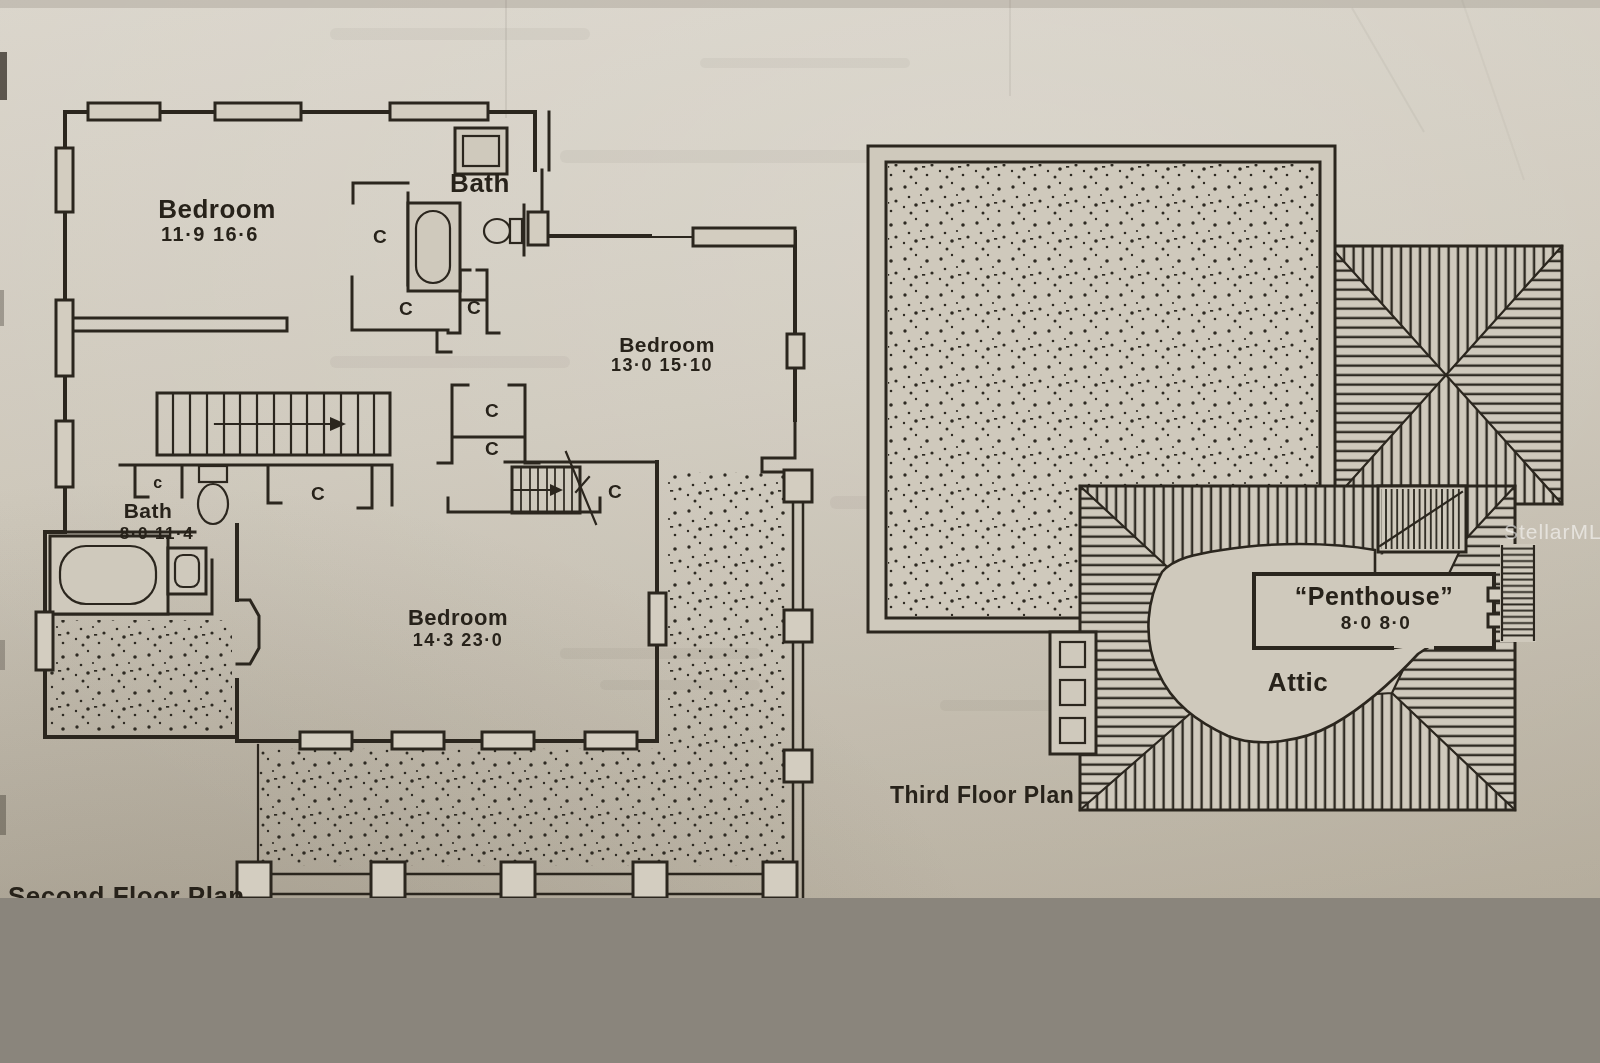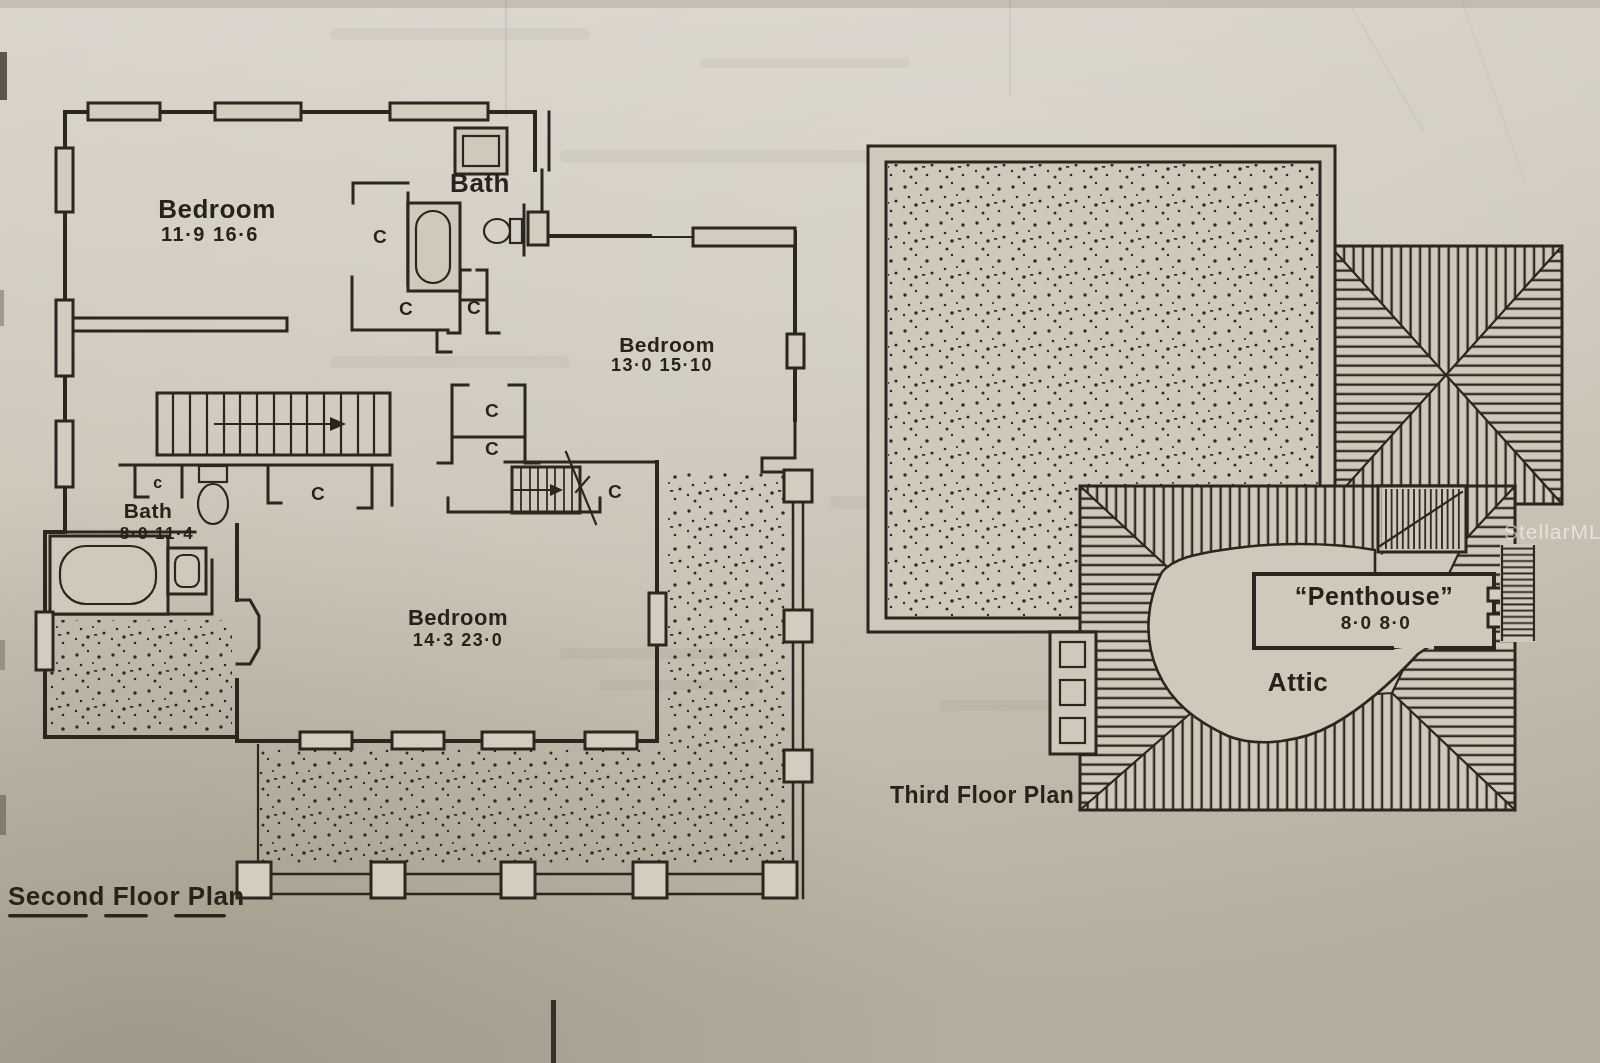--- a/index.html
+++ b/index.html
@@ -1,16 +1,16 @@
 <!DOCTYPE html>
 <html><head>
 <meta charset="utf-8">
 <style>
   html,body{margin:0;padding:0;background:#8a857c;}
-  #stage{position:relative;width:1600px;height:1063px;overflow:hidden;
+  #stage{position:relative;width:1600px;height:898px;overflow:hidden;
          font-family:"Liberation Sans",sans-serif;text-align:right;}
   svg{display:block;}
   .wall{stroke:#2b261e;stroke-width:4;fill:none;stroke-linecap:square;stroke-linejoin:miter}
   .w3{stroke-width:3}
   .w25{stroke-width:2.5}
   .thin{stroke:#2b261e;stroke-width:2.2;fill:none;stroke-linecap:square}
   .t16{stroke-width:1.7}
   .win{fill:#d3cdc0;stroke:#2b261e;stroke-width:3}
   .paperfill{fill:#cfc9bc}
   .lbl{font-family:"Liberation Sans",sans-serif;font-weight:bold;fill:#27221a;letter-spacing:.5px}

